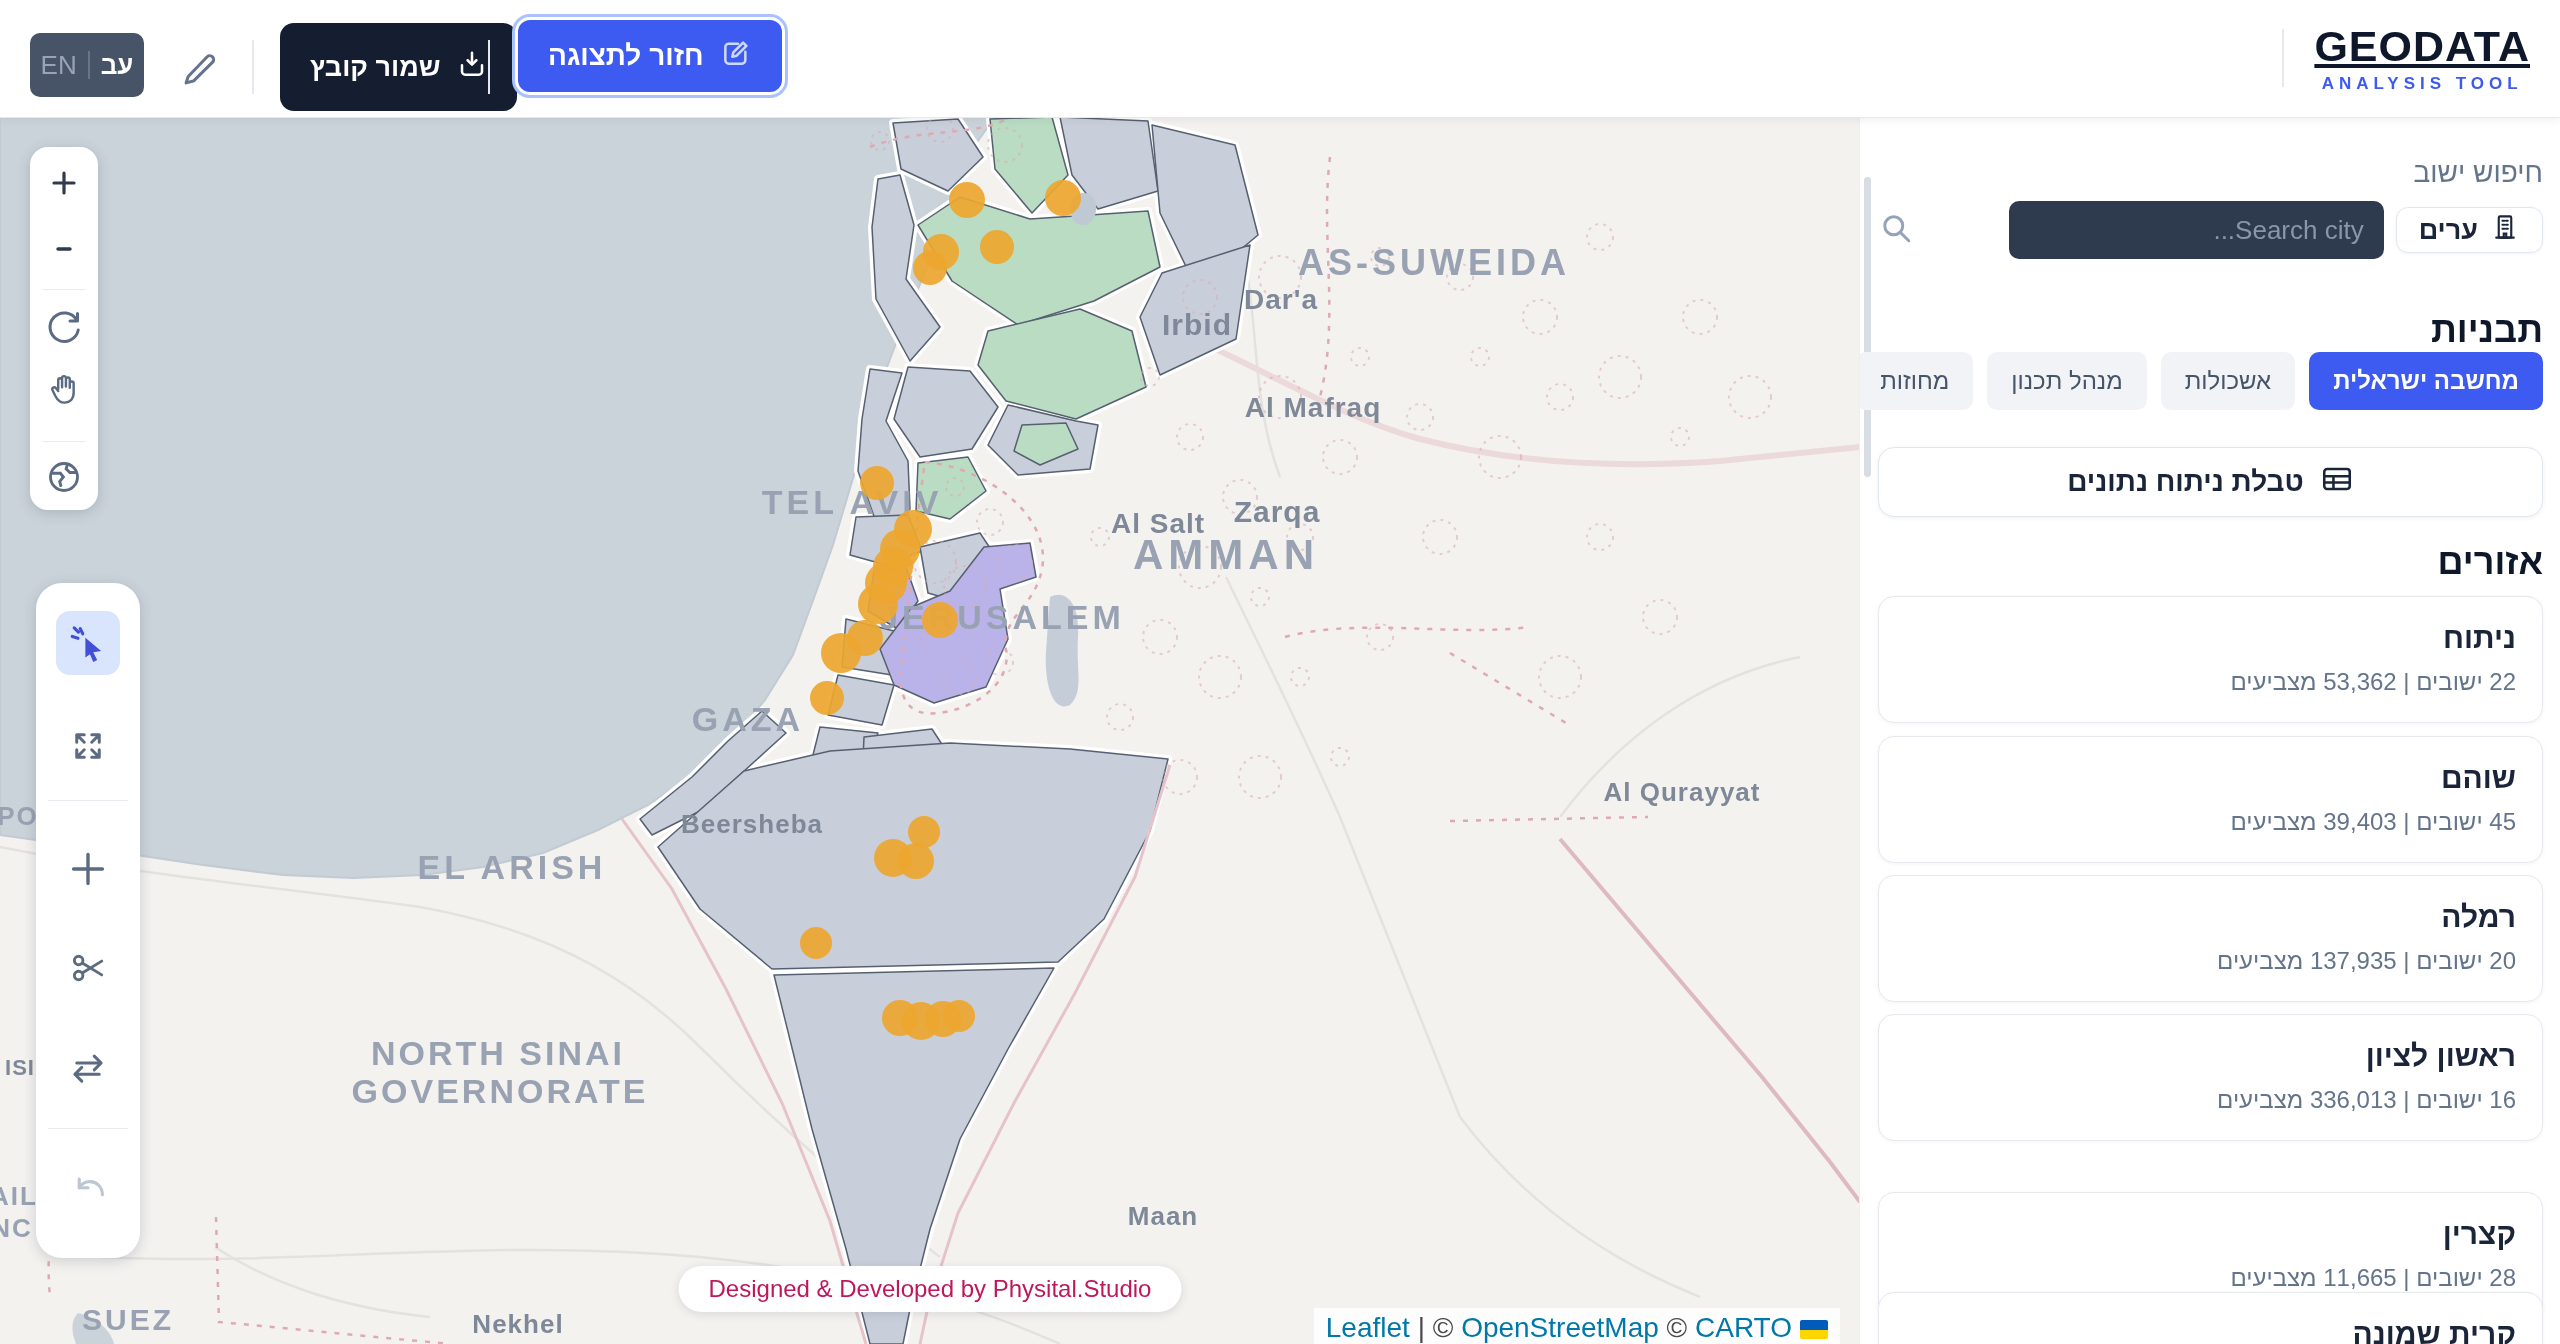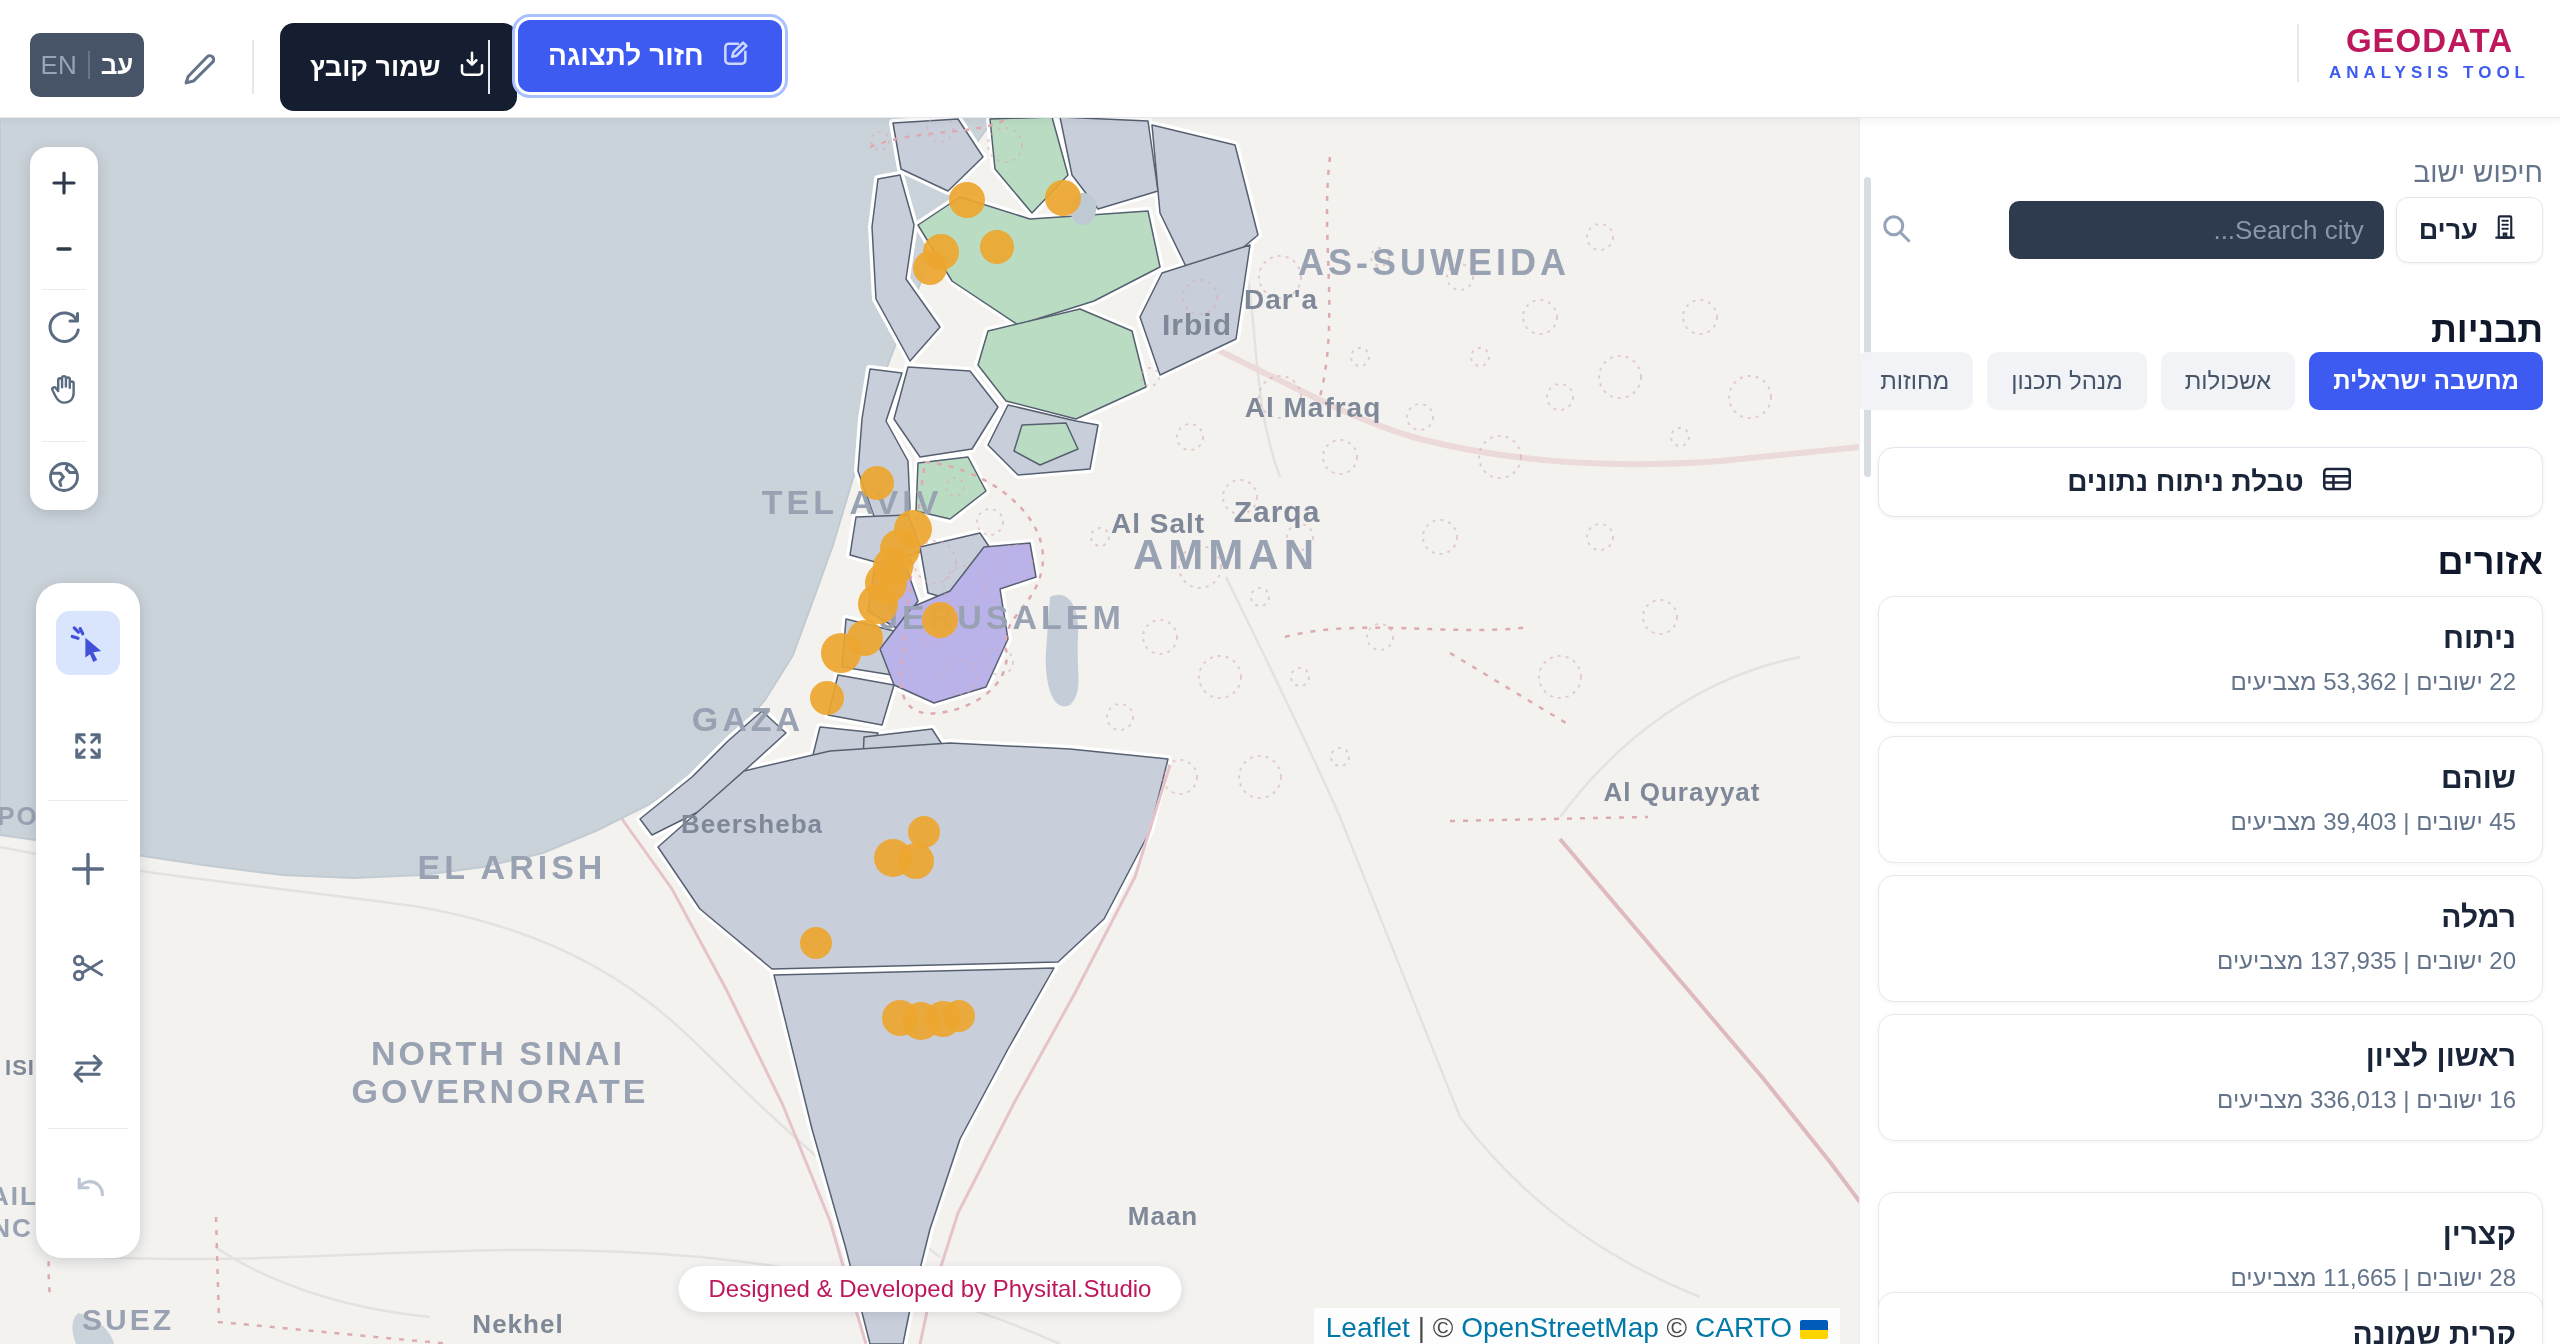--- a/index.html
+++ b/index.html
@@ -16,21 +16,21 @@
   .hdr-icon-btn{position:absolute;left:178px;top:44px;width:44px;height:44px;display:flex;align-items:center;justify-content:center;cursor:pointer;}
   .vdiv{position:absolute;top:40px;width:2px;height:54px;background:#e5e8ec;}
   .btn-save{position:absolute;left:280px;top:23px;height:88px;padding:0 30px;background:#141e30;border:none;border-radius:14px;
     color:#fff;font-size:27px;font-weight:bold;display:flex;align-items:center;gap:16px;cursor:pointer;font-family:inherit;}
   .btn-back-ring{position:absolute;left:512px;top:14px;border:3px solid #a9c2fd;border-radius:18px;padding:3px;background:#fff;}
   .btn-back{height:72px;padding:0 30px;background:#3d5af1;border:none;border-radius:12px;color:#fff;font-size:28px;font-weight:bold;
     display:flex;align-items:center;gap:16px;cursor:pointer;font-family:inherit;}
   .logo-wrap{position:absolute;right:30px;top:22px;display:flex;align-items:center;}
   .logo-div{width:2px;height:58px;background:#e5e8ec;margin-right:30px;}
   .logo-col{display:flex;flex-direction:column;align-items:center;}
-  .logo-title{font-size:33px;font-weight:800;color:#be185d;letter-spacing:1px;}
+  .logo-title{font-size:43px;font-weight:800;color:#0f172a;letter-spacing:1px;text-decoration:underline;}
   .logo-sub{font-size:17px;font-weight:bold;color:#3d5af1;letter-spacing:5px;margin-top:3px;}
 
   
   #map{position:absolute;left:0;top:117px;width:1860px;height:1227px;background:#f4f2ef;overflow:hidden;}
   #map-svg{position:absolute;left:0;top:0;}
   .dist-base path{stroke:#ffffff;stroke-width:8;stroke-linejoin:round;}
   .dist-over path{stroke:#566070;stroke-width:1.5;stroke-linejoin:round;}
   text.big{fill:#99a2b2;font-weight:bold;}
   text.small{fill:#7e8898;font-weight:600;}
   .panel{position:absolute;background:#fff;border-radius:18px;box-shadow:0 3px 14px rgba(30,40,60,.18);}
@@ -47,21 +47,21 @@
   .attribution .atl{color:#0078A8;cursor:pointer;}
   .flag{display:inline-block;width:28px;height:19px;vertical-align:-2px;margin-left:8px;border-radius:2px;overflow:hidden;}
   .flag .f1{display:block;width:100%;height:50%;background:#005BBB;}
   .flag .f2{display:block;width:100%;height:50%;background:#FFD500;}
 
   
   #sidebar{position:absolute;right:0;top:117px;width:700px;height:1227px;background:#ffffff;border-left:1px solid #eceef1;z-index:40;direction:rtl;overflow:hidden;}
   .sb-scrollthumb{position:absolute;left:4px;top:60px;width:7px;height:300px;background:#d8dde3;border-radius:4px;}
   .sb-h-muted{position:absolute;right:17px;top:40px;font-size:28px;color:#64748b;}
   .search-row{position:absolute;right:17px;left:18px;top:83px;height:60px;display:flex;align-items:center;gap:12px;}
-  .btn-cities{height:66px;padding:0 22px;background:#fff;border:1.5px solid #e2e8f0;border-radius:12px;display:flex;align-items:center;gap:12px;
+  .btn-cities{height:46px;padding:0 22px;background:#fff;border:1.5px solid #e2e8f0;border-radius:12px;display:flex;align-items:center;gap:12px;
     font-size:27px;font-weight:600;color:#1b2539;cursor:pointer;font-family:inherit;box-shadow:0 1px 3px rgba(30,40,60,.06);}
   .search-input{flex:0 0 336px;height:58px;background:#2e3a4e;border:none;border-radius:10px;color:#e2e8f0;font-size:26px;padding:0 20px;
     font-family:inherit;direction:rtl;box-sizing:border-box;}
   .search-input::placeholder{color:#8896aa;}
   .search-spacer{flex:1;}
   .sb-h-bold{position:absolute;right:17px;font-size:36px;font-weight:bold;color:#0f172a;}
   #tabs{position:absolute;right:17px;left:18px;top:235px;height:60px;display:flex;gap:14px;justify-content:flex-start;}
   .tab{height:58px;padding:0 24px;border-radius:10px;background:#f1f3f6;color:#475569;font-size:24px;display:flex;align-items:center;cursor:pointer;white-space:nowrap;}
   .tab.active{background:#3d5af1;color:#fff;font-weight:600;}
   .btn-table{position:absolute;right:17px;left:18px;top:330px;height:70px;background:#fff;border:1.5px solid #e2e8f0;border-radius:16px;

